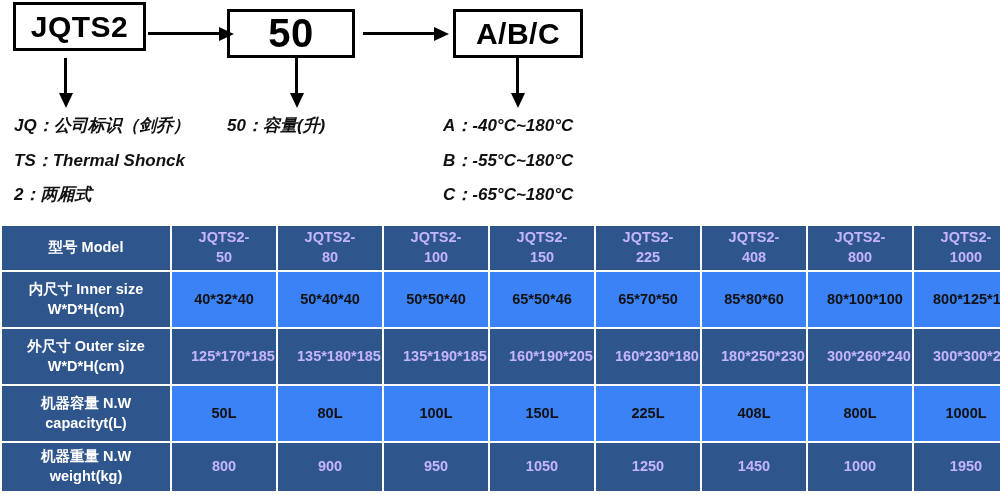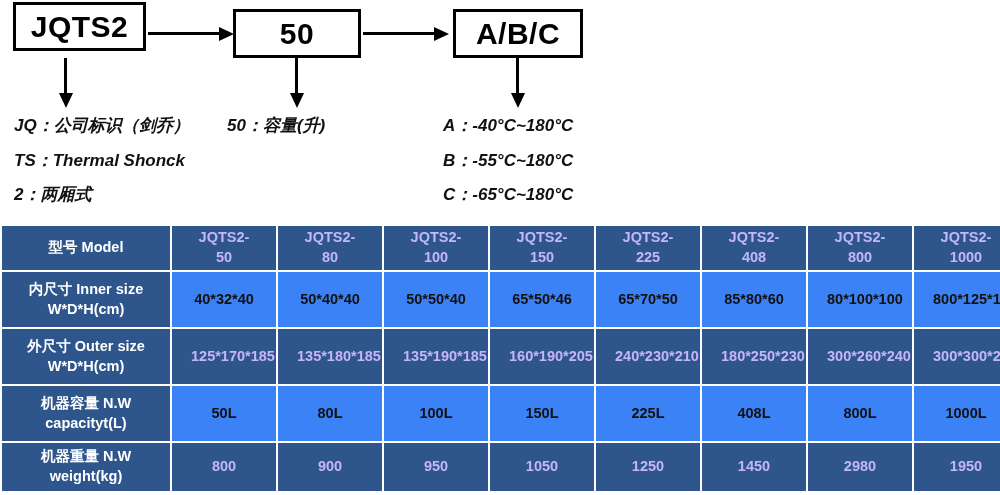--- a/index.html
+++ b/index.html
@@ -19,21 +19,21 @@
   .code-box {
     position: absolute;
     border: 3px solid #000;
     background: #fff;
     display: flex; align-items: center; justify-content: center;
     font-weight: bold;
     color: #000;
     letter-spacing: 0.5px;
   }
   #box-jqts2 { left: 13px;  top: 2px;  width: 133px; height: 49px; font-size: 30px; }
-  #box-cap   { left: 233px; top: 9px;  width: 128px; height: 49px; font-size: 30px; }
+  #box-cap   { left: 227px; top: 9px;  width: 128px; height: 49px; font-size: 40px; }
   #box-temp  { left: 453px; top: 9px;  width: 130px; height: 49px; font-size: 30px; }
 
   
   .h-arrow { position: absolute; height: 3px; background: #000; }
   #h-arrow-1 { left: 148px; top: 32px; width: 72px; }
   #h-arrow-2 { left: 363px; top: 32px; width: 72px; }
   .h-arrow::after {
     content: "";
     position: absolute; right: -14px; top: -5.5px;
     width: 0; height: 0;
@@ -179,21 +179,21 @@
 
       <tr class="row-tall">
         <td class="label-cell">
           <span class="l1">外尺寸 Outer size</span>
           <span class="l2">W*D*H(cm)</span>
         </td>
         <td class="cell-blue">125*170*185</td>
         <td class="cell-blue">135*180*185</td>
         <td class="cell-blue">135*190*185</td>
         <td class="cell-blue">160*190*205</td>
-        <td class="cell-blue">240*230*210</td>
+        <td class="cell-blue">160*230*180</td>
         <td class="cell-blue">180*250*230</td>
         <td class="cell-blue">300*260*240</td>
         <td class="cell-blue">300*300*240</td>
       </tr>
 
       <tr class="row-tall">
         <td class="label-cell">
           <span class="l1">机器容量 N.W</span>
           <span class="l2">capacityt(L)</span>
         </td>
@@ -211,19 +211,19 @@
         <td class="label-cell">
           <span class="l1">机器重量 N.W</span>
           <span class="l2">weight(kg)</span>
         </td>
         <td class="cell-blue">800</td>
         <td class="cell-blue">900</td>
         <td class="cell-blue">950</td>
         <td class="cell-blue">1050</td>
         <td class="cell-blue">1250</td>
         <td class="cell-blue">1450</td>
-        <td class="cell-blue">2980</td>
+        <td class="cell-blue">1000</td>
         <td class="cell-blue">1950</td>
       </tr>
     </tbody>
   </table>
 
 </div>
 
 </body></html>

